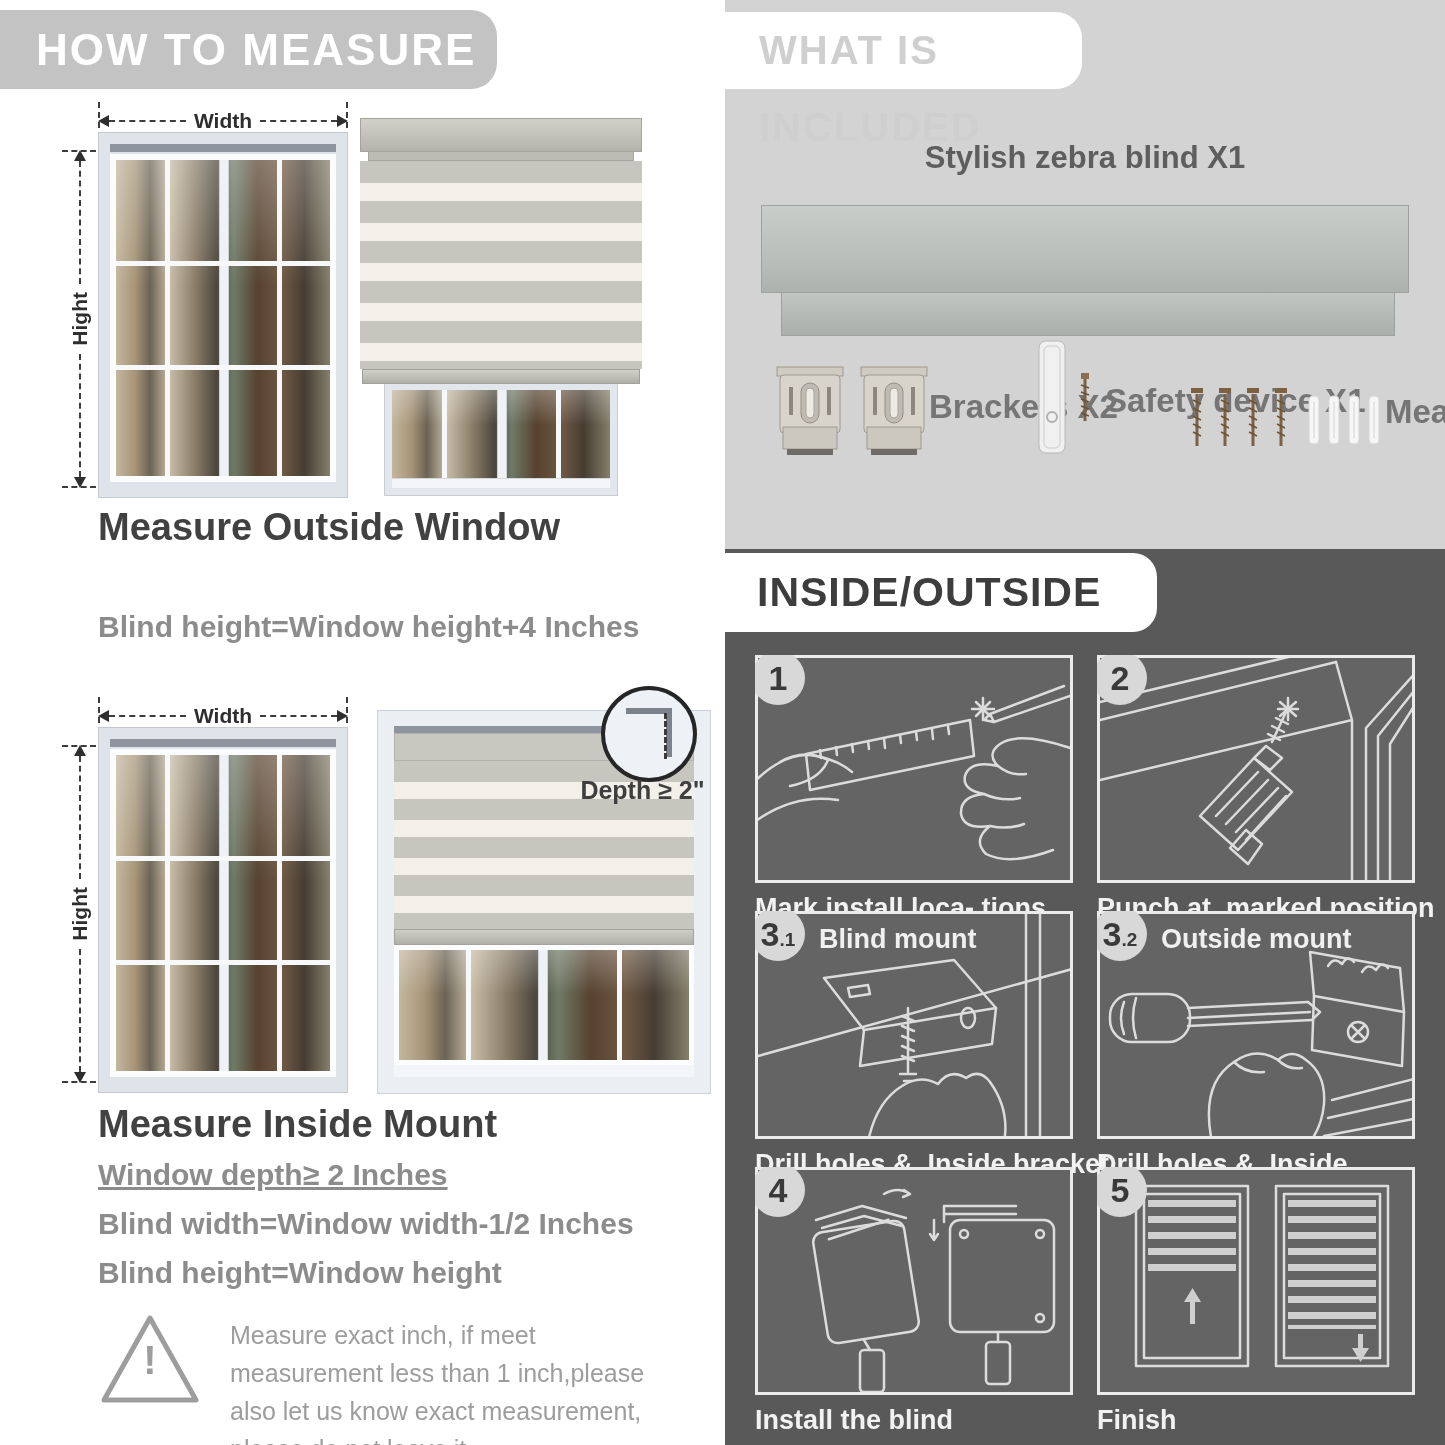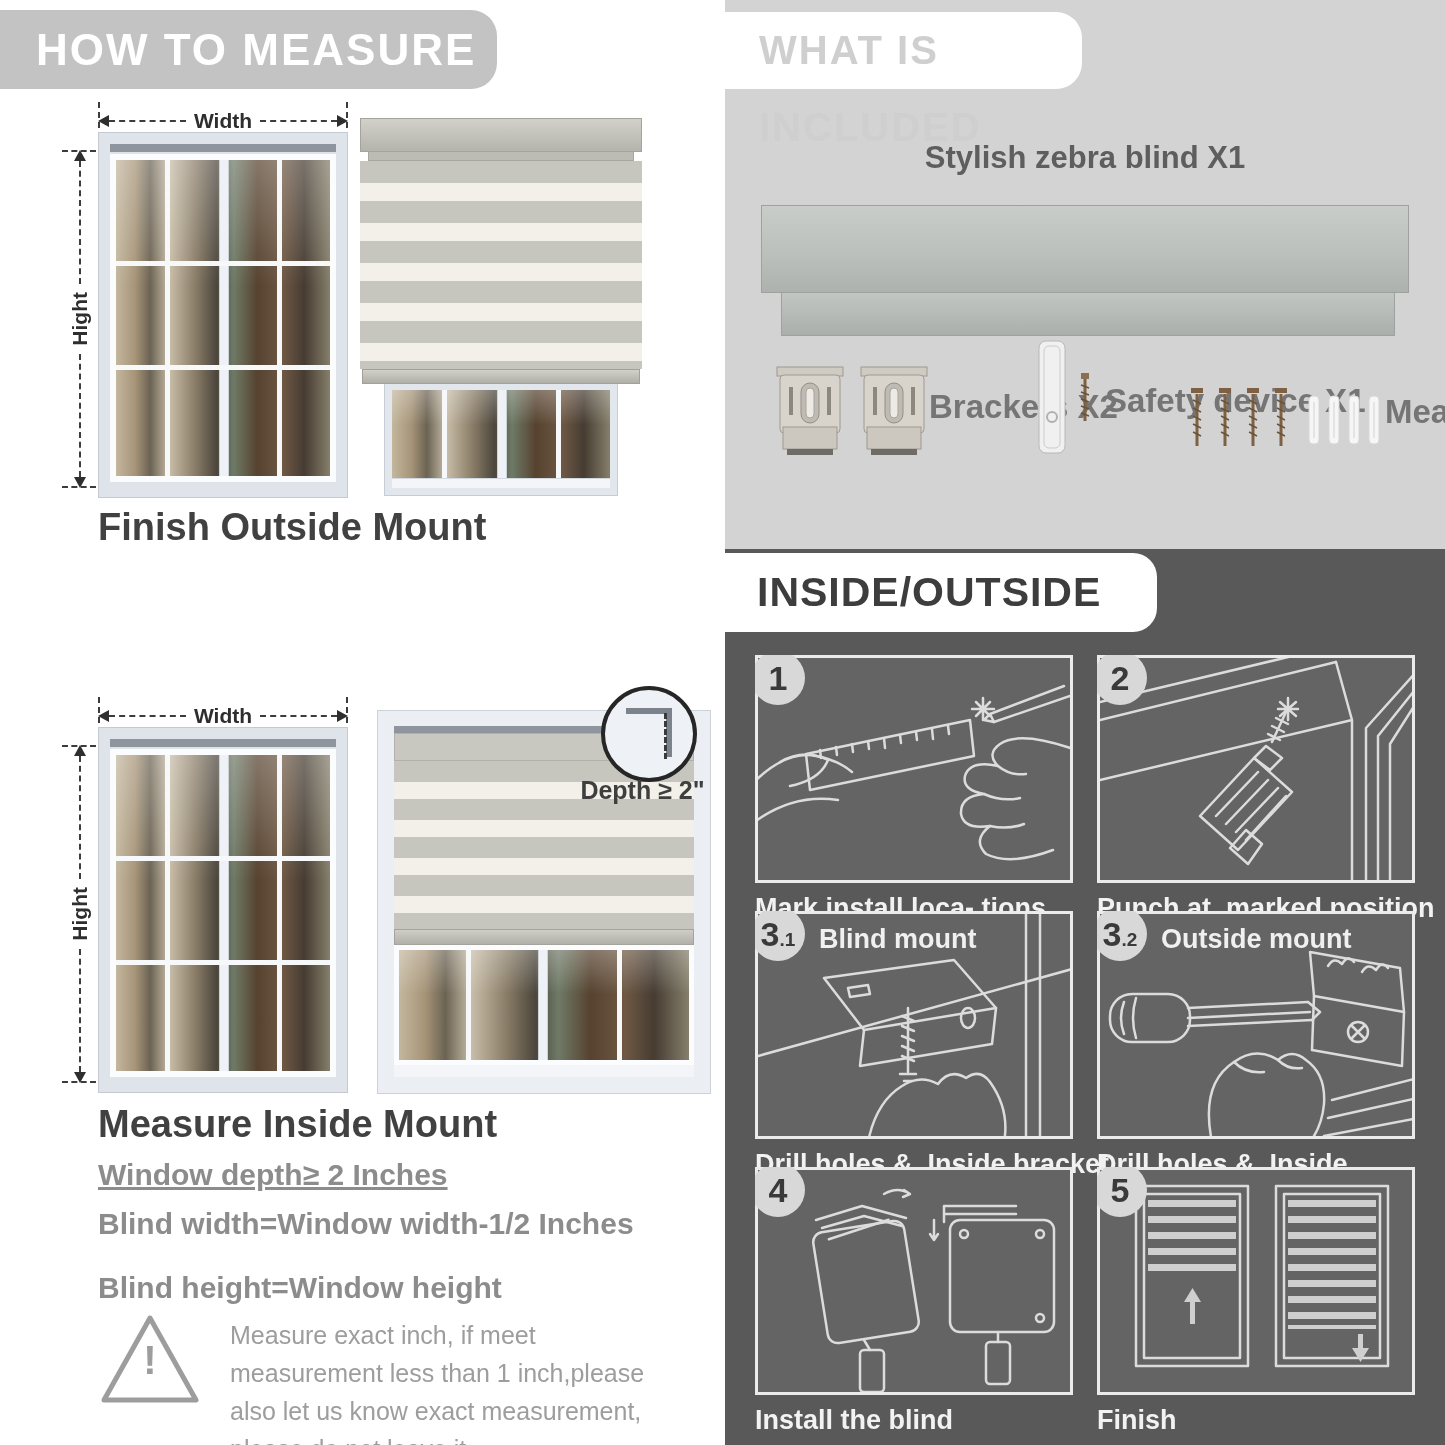--- a/index.html
+++ b/index.html
@@ -164,21 +164,22 @@
     <div class="win-under">
       <div class="glass">
         <div class="divider-c" style="left:48%;"></div>
         <div class="muntin-v" style="left:23%;"></div>
         <div class="muntin-v" style="left:75%;"></div>
       </div>
       <div class="sill"></div>
     </div>
   </div>
 
-  <div class="sec-title" style="left:98px;top:506px;">Finish Outside Mount</div>
+  <div class="sec-title" style="left:98px;top:506px;">Measure Outside Window</div>
+  <div class="sec-line" style="left:98px;top:610px;">Blind height=Window height+4 Inches</div>
 
   <div class="window-fig" style="left:60px;top:693px;">
     <div class="dim-w">
       <span class="ah l"></span>
       <span class="dash"></span>
       <span class="dim-label">Width</span>
       <span class="dash"></span>
       <span class="ah r"></span>
     </div>
     <div class="dim-w-end" style="left:38px;"></div>
@@ -222,21 +223,21 @@
   </div>
   <div class="mag">
     <div class="mag-corner"></div>
     <div class="mag-dash"></div>
   </div>
   <div class="depth-note">Depth ≥ 2"</div>
 
   <div class="sec-title" style="left:98px;top:1103px;">Measure Inside Mount</div>
   <div class="sec-line" style="left:98px;top:1158px;text-decoration:underline;">Window depth≥ 2 Inches</div>
   <div class="sec-line" style="left:98px;top:1207px;">Blind width=Window width-1/2 Inches</div>
-  <div class="sec-line" style="left:98px;top:1256px;margin-top:15px;">Blind height=Window height</div>
+  <div class="sec-line" style="left:98px;top:1256px;">Blind height=Window height</div>
 
   <svg class="warning-tri" viewBox="0 0 104 94">
     <path d="M52,6 L98,88 L6,88 Z" fill="none" stroke="#9d9d9d" stroke-width="5" stroke-linejoin="round"></path>
   </svg>
   <div class="warning-bang">!</div>
   <div class="warning-text">Measure exact inch, if meet measurement less than 1 inch,please also let us know exact measurement, please do not leave it</div>
 
   <div class="right-top">
     <div class="hdr-included">
       <span>WHAT IS INCLUDED</span>

